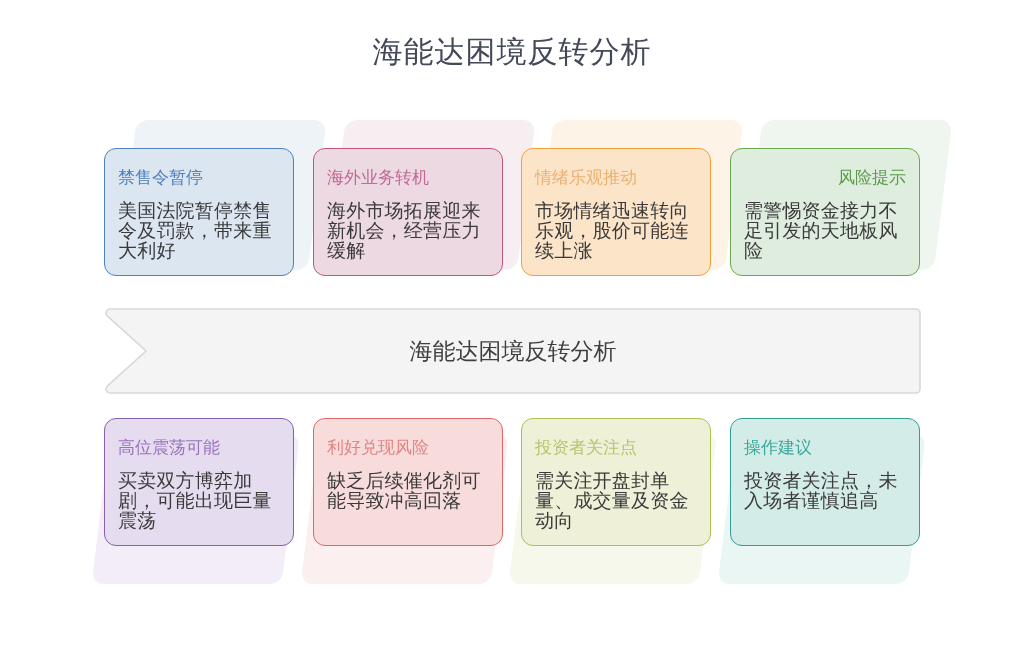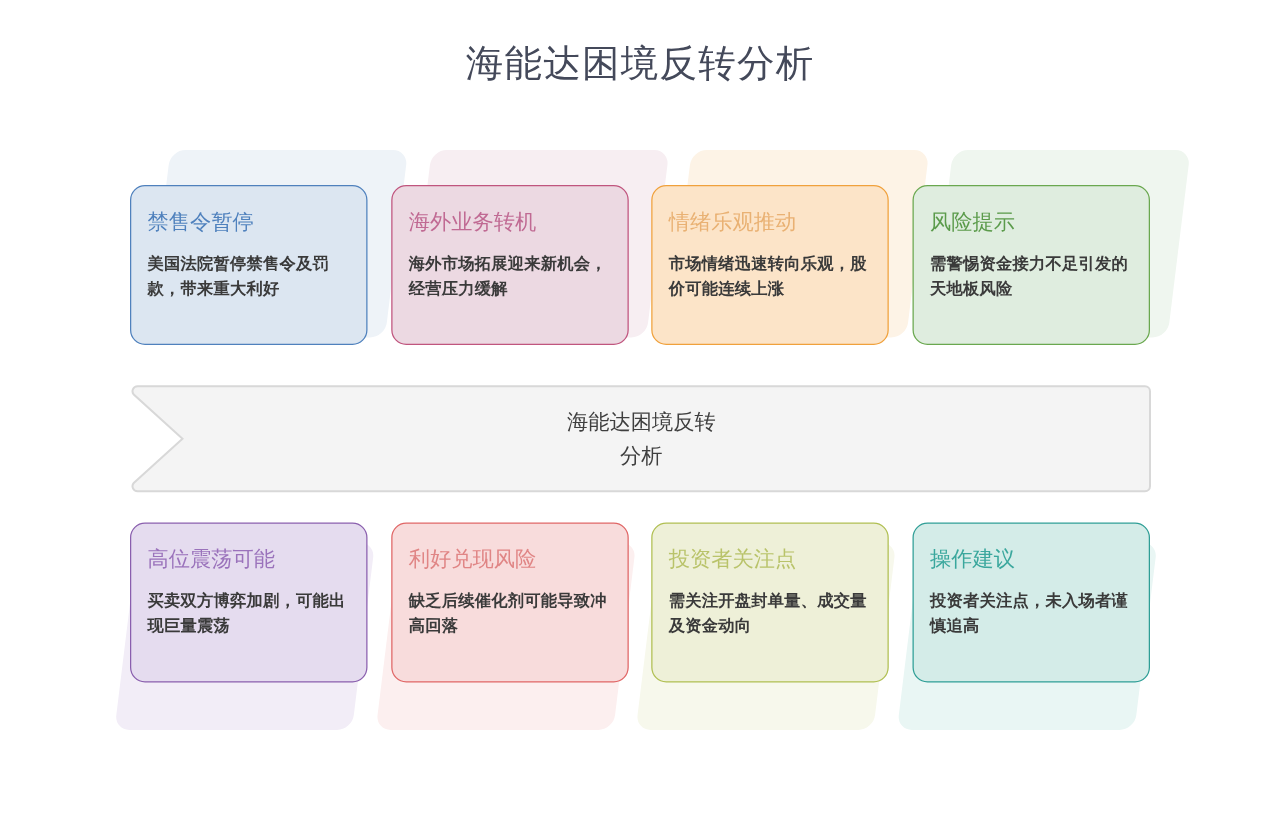--- a/index.html
+++ b/index.html
@@ -93,26 +93,25 @@
     top: 0;
   }
 
   .card-title {
     font-size: 17px;
     line-height: 22px;
     margin: 0 0 12px 0;
     white-space: nowrap;
   }
   .card-desc {
-    font-size: 13px;
+    font-size: 19px;
     line-height: 20px;
     color: #3a3a3a;
     margin: 0;
     letter-spacing: 0.2px;
-    font-weight: bold;
   }
 
   
   .banner {
     position: absolute;
     left: 104px;
     top: 306px;
     width: 818px;
     height: 90px;
     z-index: 2;
@@ -122,24 +121,23 @@
     inset: 0;
     display: block;
   }
   .banner-label {
     position: absolute;
     left: 0;
     top: 0;
     width: 818px;
     height: 90px;
     display: flex;
-    flex-direction: column;
     align-items: center;
     justify-content: center;
-    font-size: 17px;
+    font-size: 23px;
     line-height: 27px;
     color: #3f3f3f;
     text-align: center;
   }
 </style>
 </head>
 <body>
 
 <div id="canvas">
 
@@ -167,21 +165,21 @@
       <div class="card-shade" style="background: rgb(253, 243, 230);"></div>
       <div class="card" style="background: rgb(252, 228, 200); border-color: rgb(240, 161, 60);">
         <div class="card-title" style="color: rgb(233, 177, 115);">情绪乐观推动</div>
         <div class="card-desc">市场情绪迅速转向乐观，股价可能连续上涨</div>
       </div>
     </div>
 
     <div class="card-wrap c3">
       <div class="card-shade" style="background: rgb(239, 246, 239);"></div>
       <div class="card" style="background: rgb(223, 237, 223); border-color: rgb(106, 168, 79);">
-        <div class="card-title" style="color: rgb(91, 155, 75);">风险提示</div>
+        <div class="card-title" style="color: rgb(91, 155, 75); text-align: right;">风险提示</div>
         <div class="card-desc">需警惕资金接力不足引发的天地板风险</div>
       </div>
     </div>
 
   </div>
 
   <div class="banner">
     <svg viewBox="0 0 818 90" preserveAspectRatio="none">
       <path id="ribbon-path" d="M 6,3 H 812 a 4,4 0 0 1 4,4 v 76 a 4,4 0 0 1 -4,4 H 6 a 4,4 0 0 1 -3,-6.6 L 42,45 3,9.6 A 4,4 0 0 1 6,3 Z" fill="#f4f4f4" stroke="#d8d8d8" stroke-width="1.6"></path>
     </svg>

